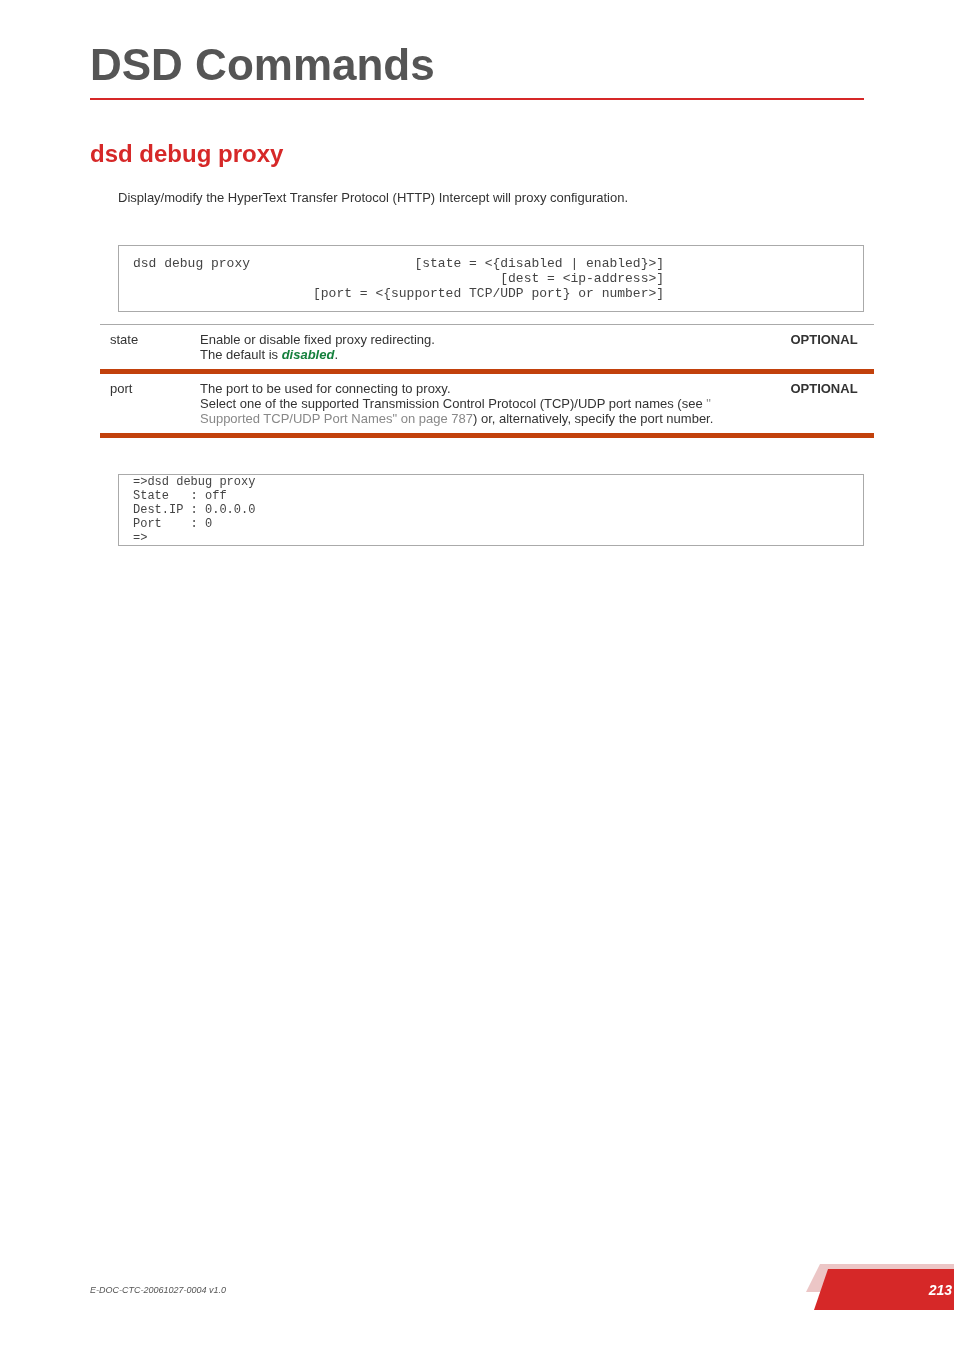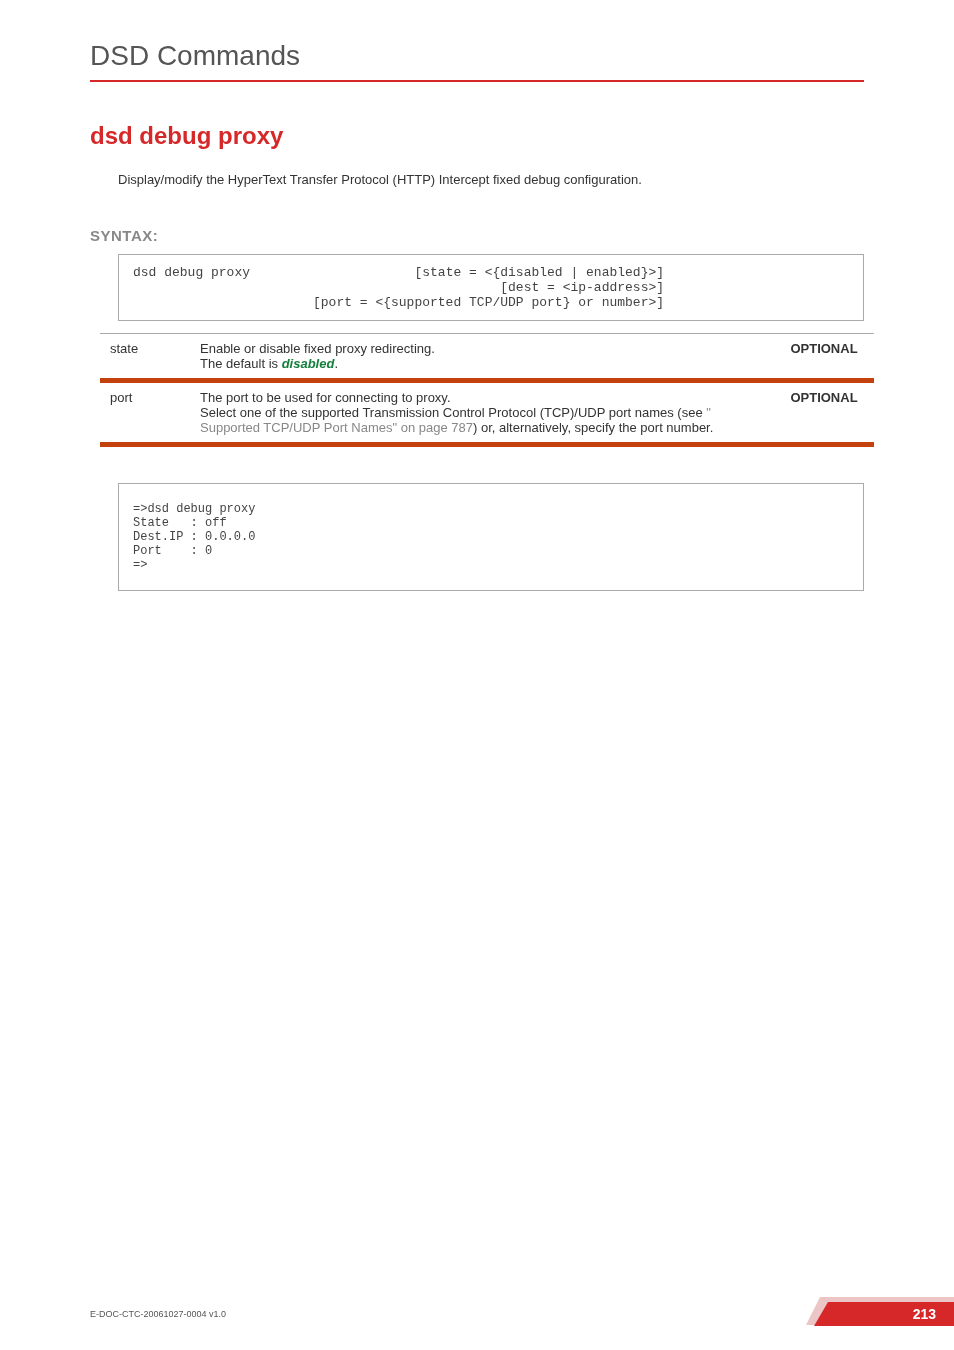--- a/index.html
+++ b/index.html
@@ -8,22 +8,22 @@
     height: 1350px;
     background: #fff;
     font-family: Arial, Helvetica, sans-serif;
     color: #333;
     position: relative;
   }
   .page {
     padding: 40px 90px 0 90px;
   }
   .header-title {
-    font-size: 28px;
-    font-weight: 400;
+    font-size: 44px;
+    font-weight: 700;
     color: #555;
     letter-spacing: 0px;
     margin-bottom: 8px;
   }
   .hr-red {
     border: none;
     border-top: 2px solid #d62828;
     margin-bottom: 40px;
   }
   .section-title {
@@ -76,52 +76,53 @@
     border-bottom: 5px solid #c2410c;
     padding: 7px 10px;
     vertical-align: top;
   }
   table.params td.pname { width: 90px; }
   table.params td.opt { width: 100px; text-align: center; font-weight: bold; }
   .red-italic { color: #15803d; font-style: italic; font-weight: bold; }
   .grey-text { color: #888; }
   .example-box {
     border: 1px solid #aaa;
-    padding: 18px 14px;
+    padding: 0 14px;
     margin-left: 28px;
     font-family: "Courier New", monospace;
     font-size: 12px;
     color: #444;
     white-space: pre;
   }
   .footer {
     position: absolute;
-    bottom: 24px;
+    bottom: 40px;
     left: 90px;
     right: 0;
     display: flex;
     align-items: center;
     justify-content: space-between;
+    font-style: italic;
   }
   .doc-id {
     font-size: 9px;
     color: #555;
   }
   .page-badge {
     position: relative;
     margin-right: 0;
   }
   .page-badge .shape {
     width: 140px;
-    height: 24px;
+    height: 41px;
     background: #d62828;
     display: flex;
     align-items: center;
     justify-content: flex-end;
-    padding-right: 18px;
+    padding-right: 2px;
     color: #fff;
     font-weight: bold;
     font-size: 14px;
     clip-path: polygon(14px 0, 100% 0, 100% 100%, 0 100%);
   }
   .page-badge .underlay {
     position: absolute;
     top: -5px;
     left: -8px;
     width: 150px;
@@ -134,24 +135,23 @@
 </head>
 <body>
 
 <div class="page">
   <div class="header-title">DSD Commands</div>
   <hr class="hr-red">
 
   <div class="section-title">dsd debug proxy</div>
 
   <div class="content-indent">
-    <div class="intro">Display/modify the HyperText Transfer Protocol (HTTP) Intercept fixed debug configuration.</div>
+    <div class="intro">Display/modify the HyperText Transfer Protocol (HTTP) Intercept will proxy configuration.</div>
   </div>
 
-  <div class="subhead">SYNTAX:</div>
   <div class="syntax-box">
     <div class="syntax-left">dsd debug proxy</div>
     <div class="syntax-right">[state = &lt;{disabled | enabled}&gt;]
 [dest = &lt;ip-address&gt;]
 [port = &lt;{supported TCP/UDP port} or number&gt;]</div>
   </div>
 
 
   <table class="params">
     <tbody id="params-body">

